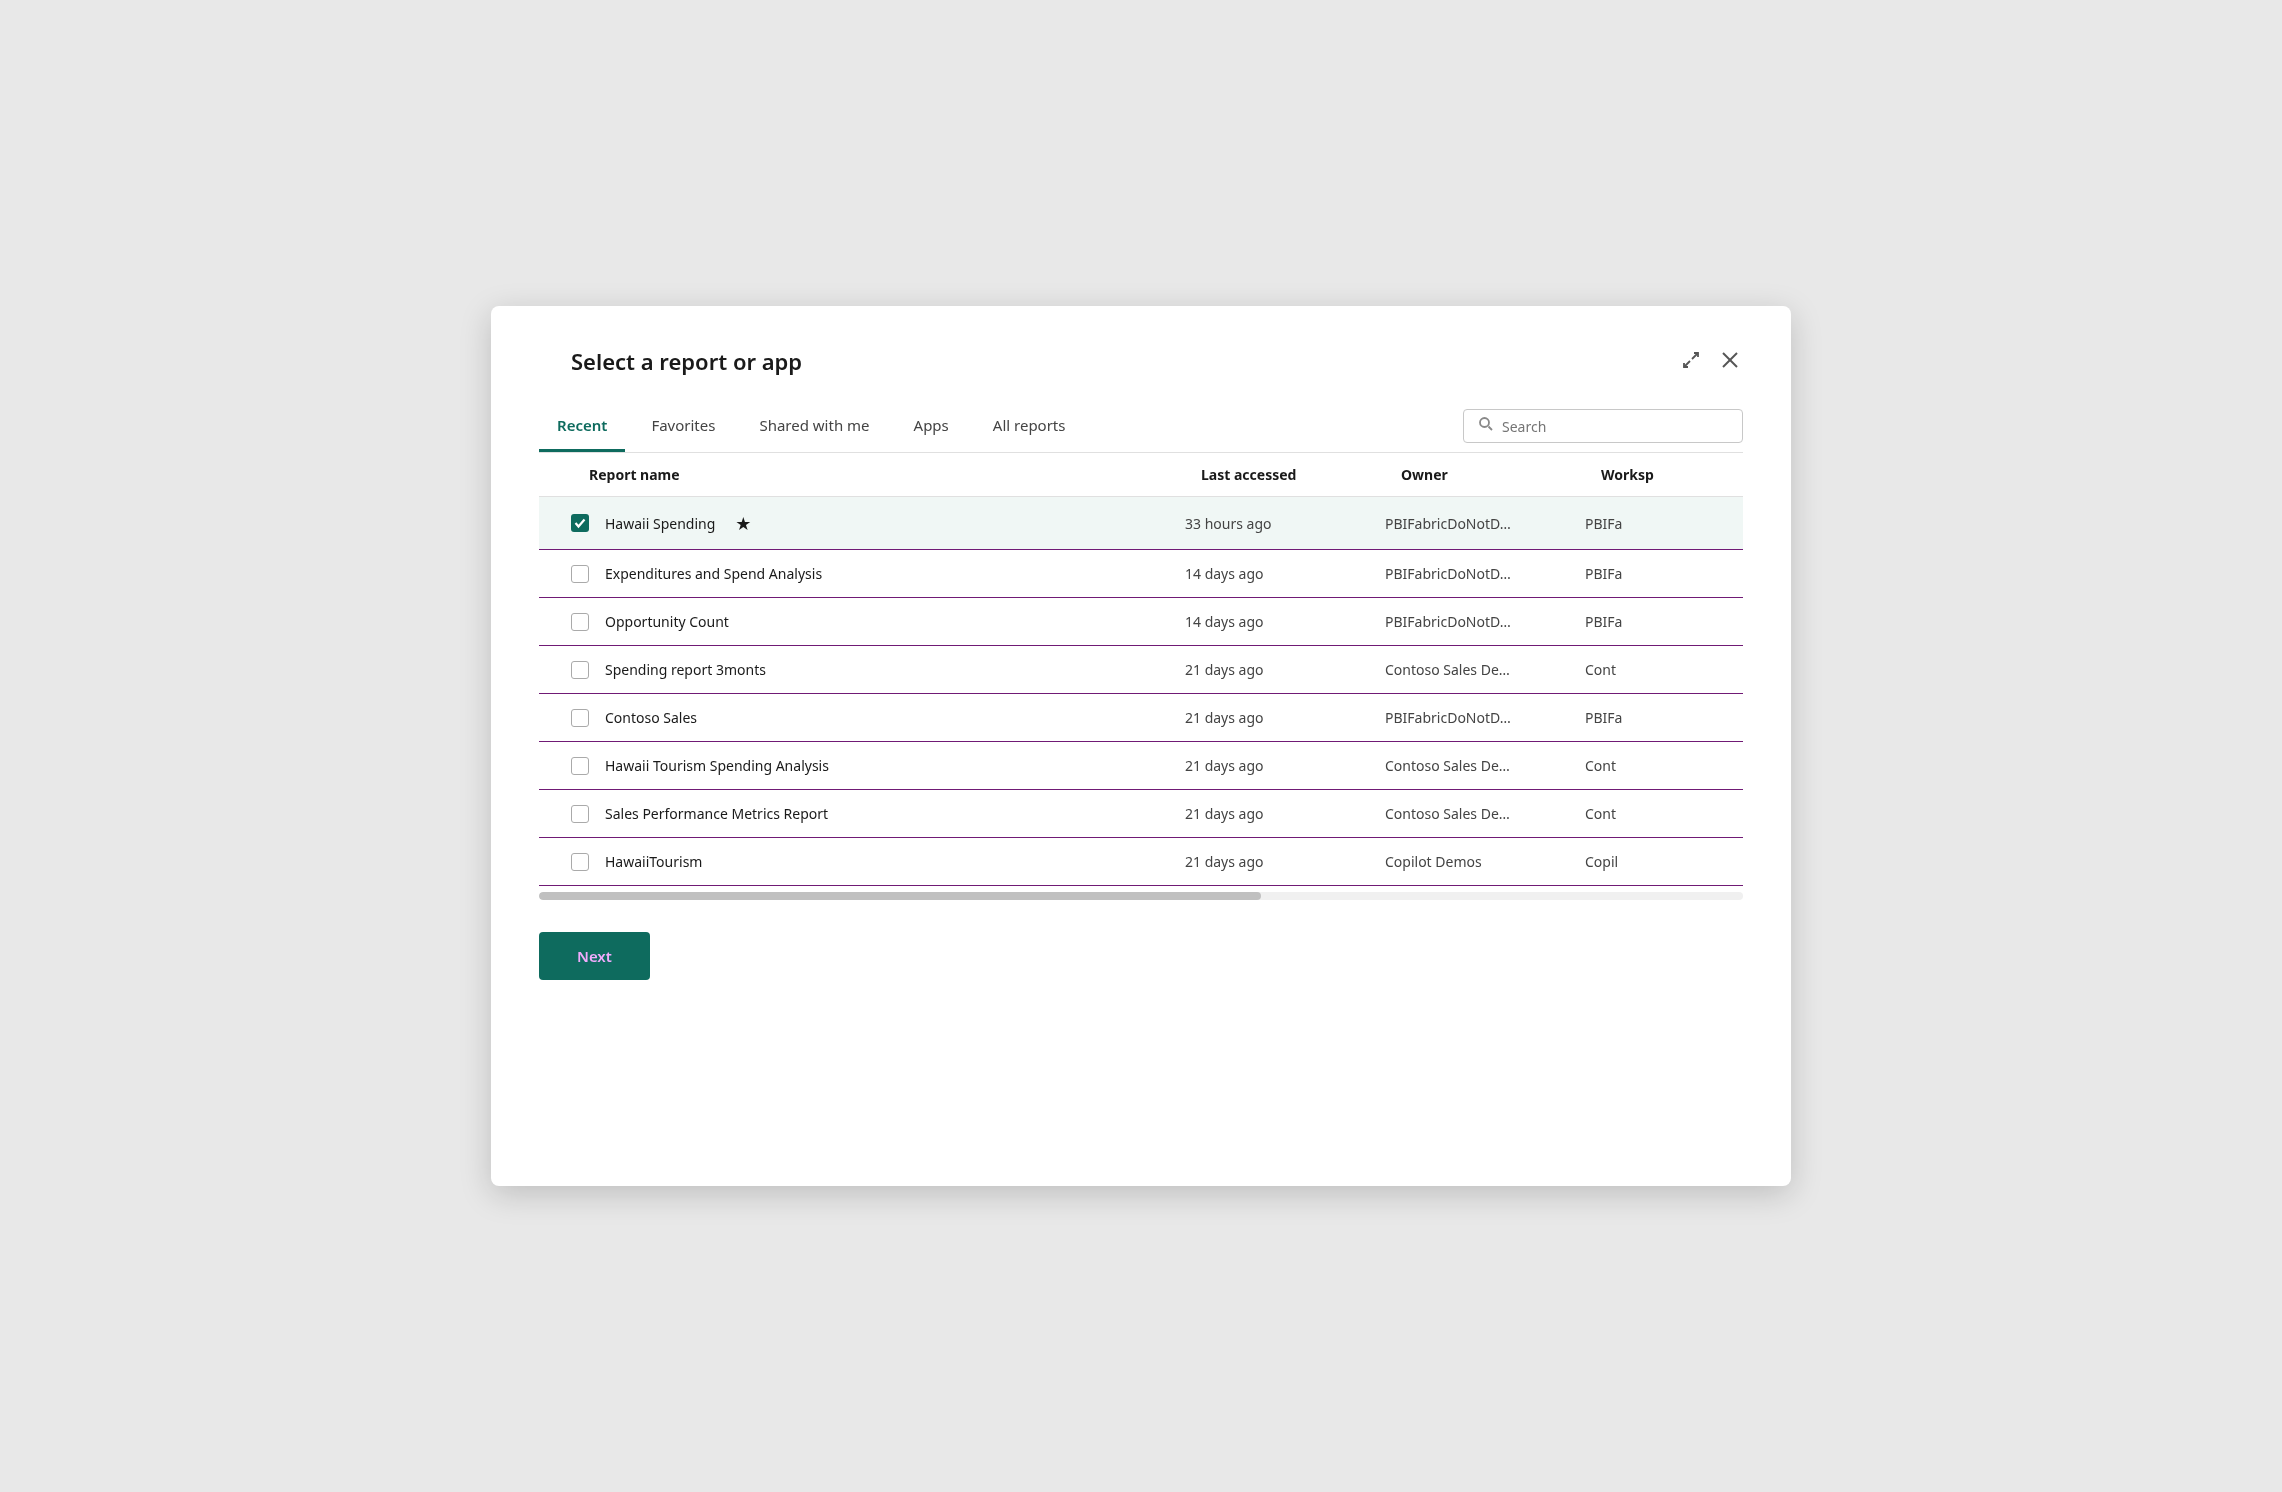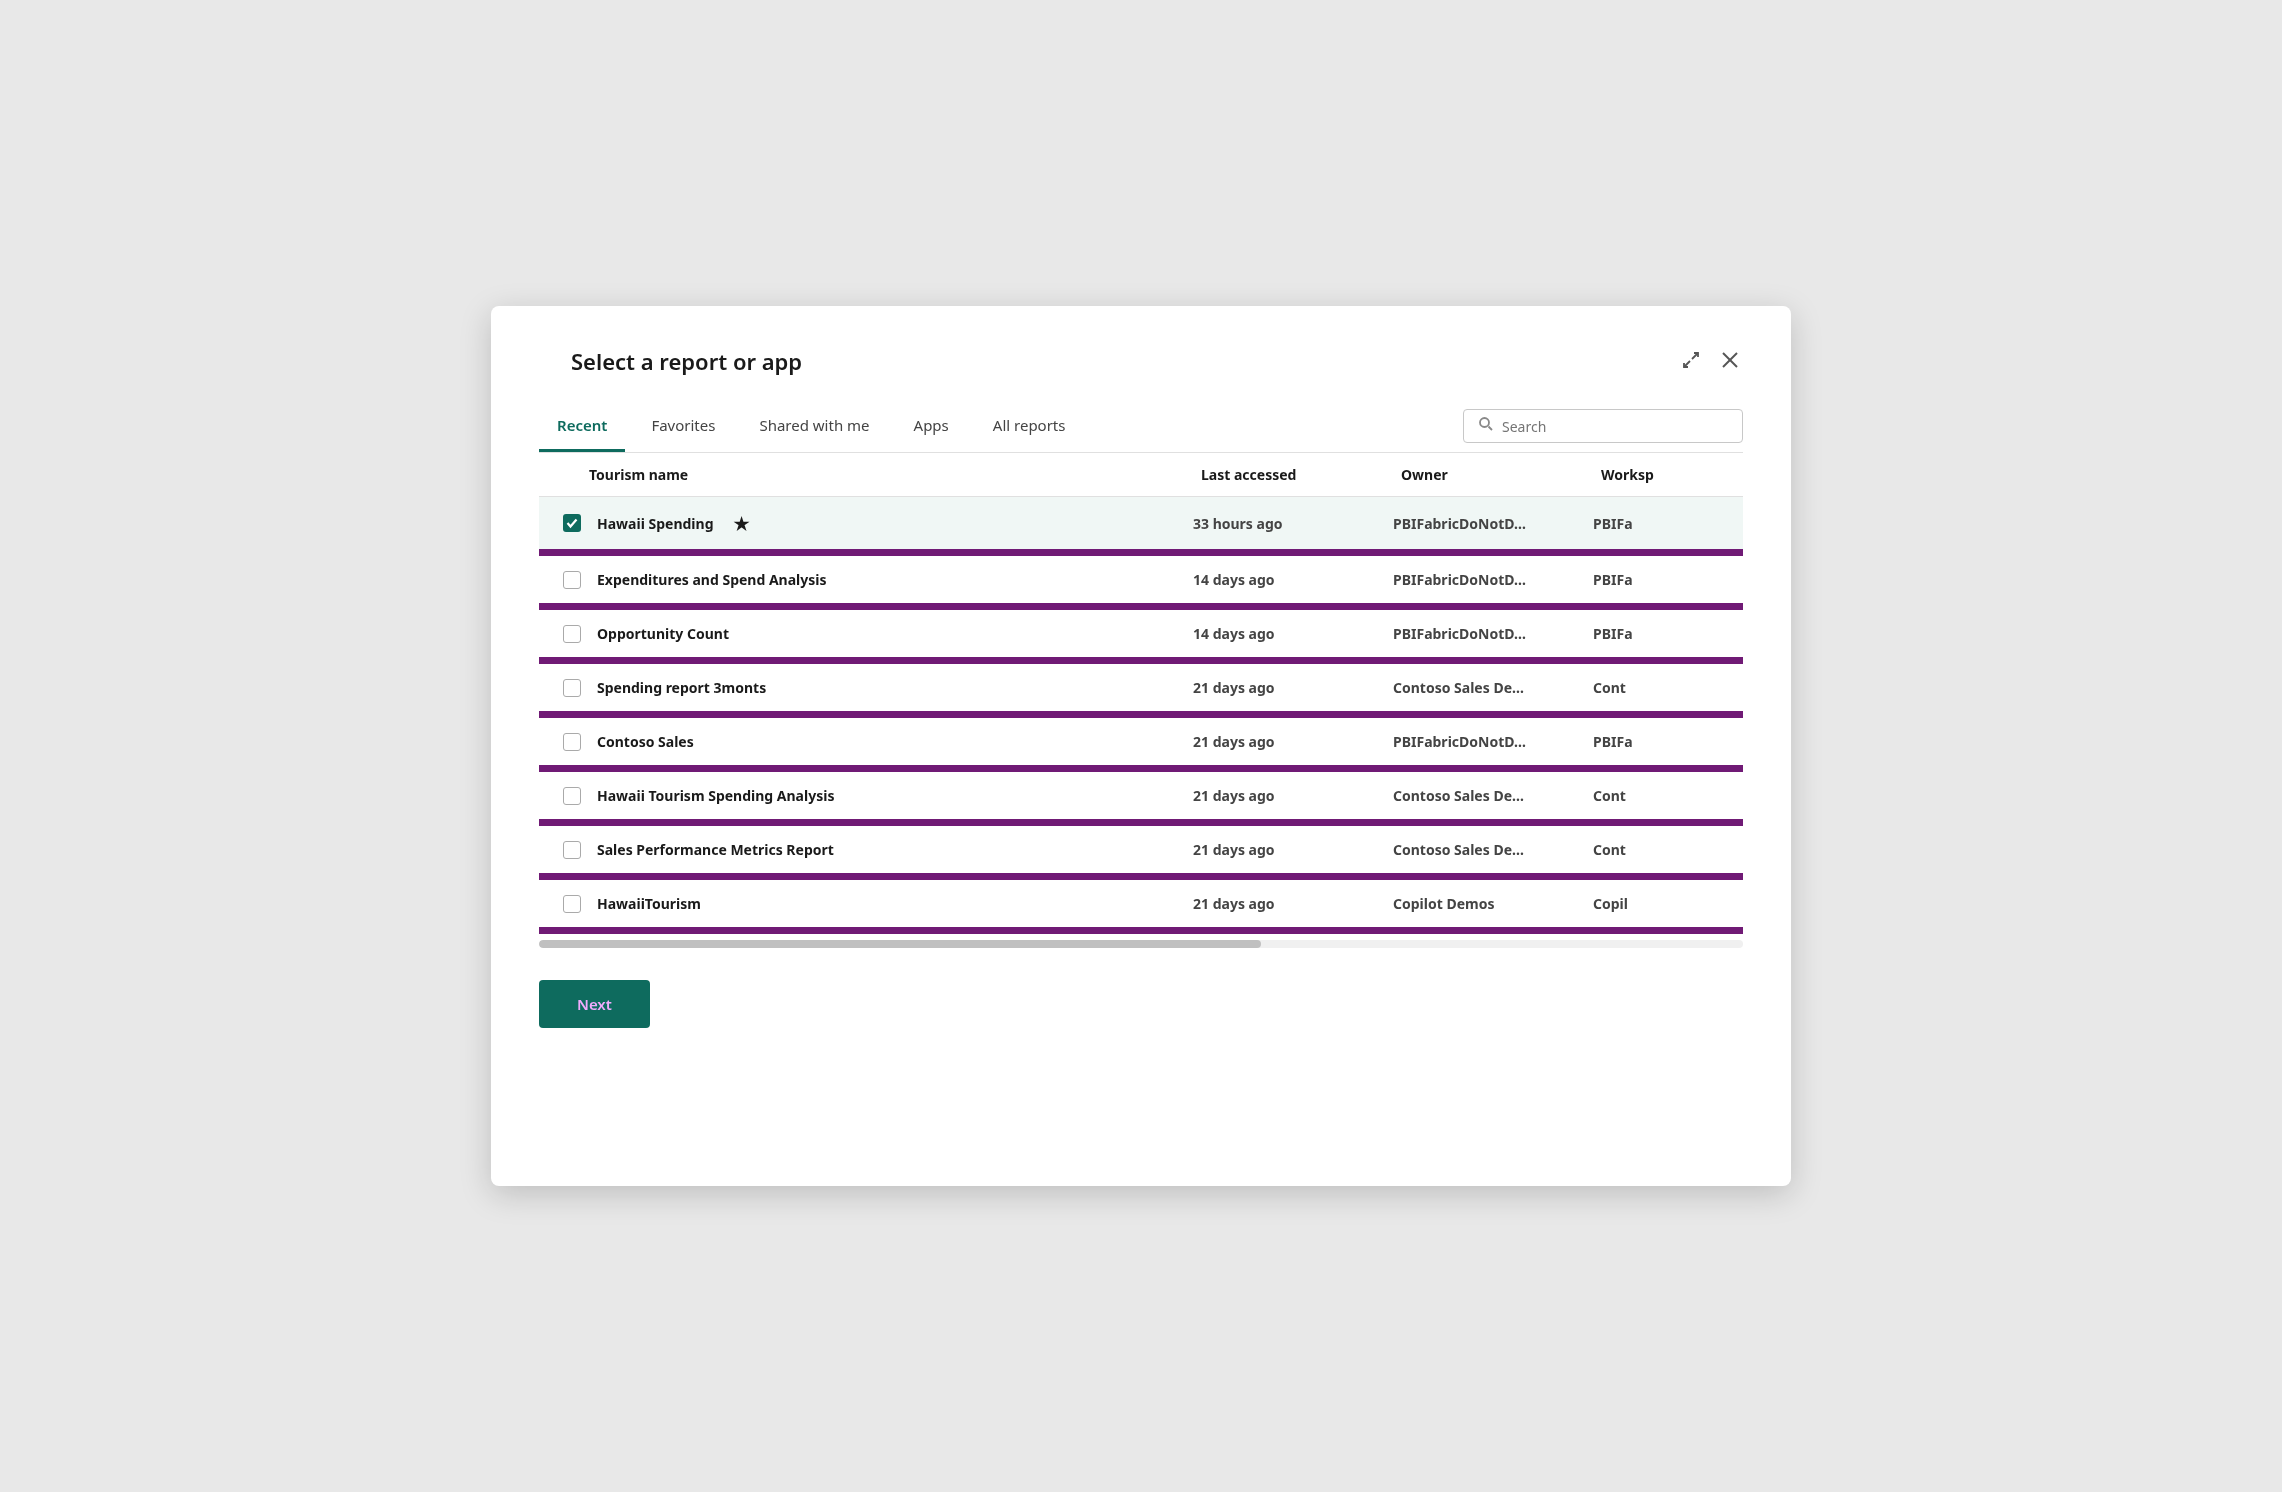--- a/index.html
+++ b/index.html
@@ -114,27 +114,26 @@
       font-weight: 700;
       color: #1a1a1a;
     }
     .th-cell {
       padding: 2px 8px;
     }
     .th-cell.name { padding-left: 0; }
     .table-row {
       display: grid;
       grid-template-columns: 50px 1fr 200px 200px 150px;
-      padding: 12px 8px;
-      border-bottom: 7px solid #701a75;
+      padding: 12px 16px;
+      border-bottom: 1px solid #701a75;
       align-items: center;
       font-size: 14px;
       color: #1a1a1a;
       cursor: pointer;
-      font-weight: bold;
     }
     .table-row.selected { background: #f0f7f5; }
     .td-cell {
       padding: 2px 8px;
       overflow: hidden;
       text-overflow: ellipsis;
       white-space: nowrap;
     }
     .td-cell.name-cell { padding-left: 0; display: flex; align-items: center; gap: 12px; }
     .checkbox-wrap {
@@ -250,21 +249,21 @@
         </svg>
       </span>
       <input class="search-input" type="text" placeholder="Search" style="">
     </div>
   </div>
 
   <div class="table-container">
 
     <div class="table-header">
       <div class="th-cell"></div>
-      <div class="th-cell name">Tourism name</div>
+      <div class="th-cell name">Report name</div>
       <div class="th-cell">Last accessed</div>
       <div class="th-cell">Owner</div>
       <div class="th-cell">Worksp</div>
     </div>
 
     <div class="table-row selected">
       <div class="td-cell checkbox-wrap">
         <div class="checkbox-selected">
           <svg width="12" height="12" viewBox="0 0 12 12" fill="none" stroke="white" stroke-width="2.2">
             <polyline points="1.5,6 4.5,9.5 10.5,2.5"></polyline>

